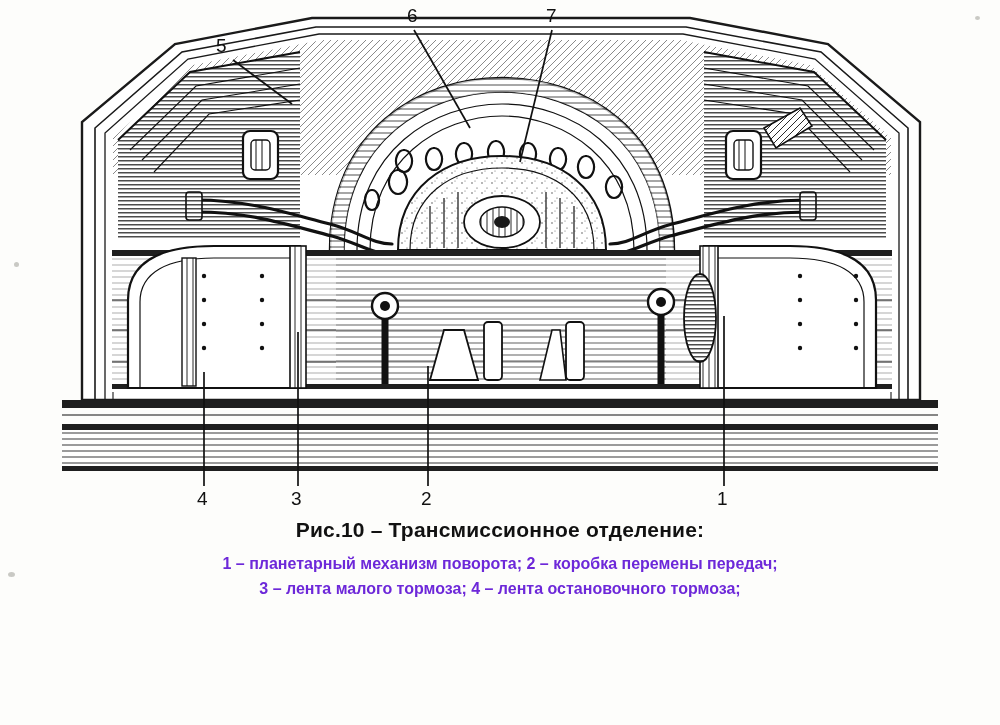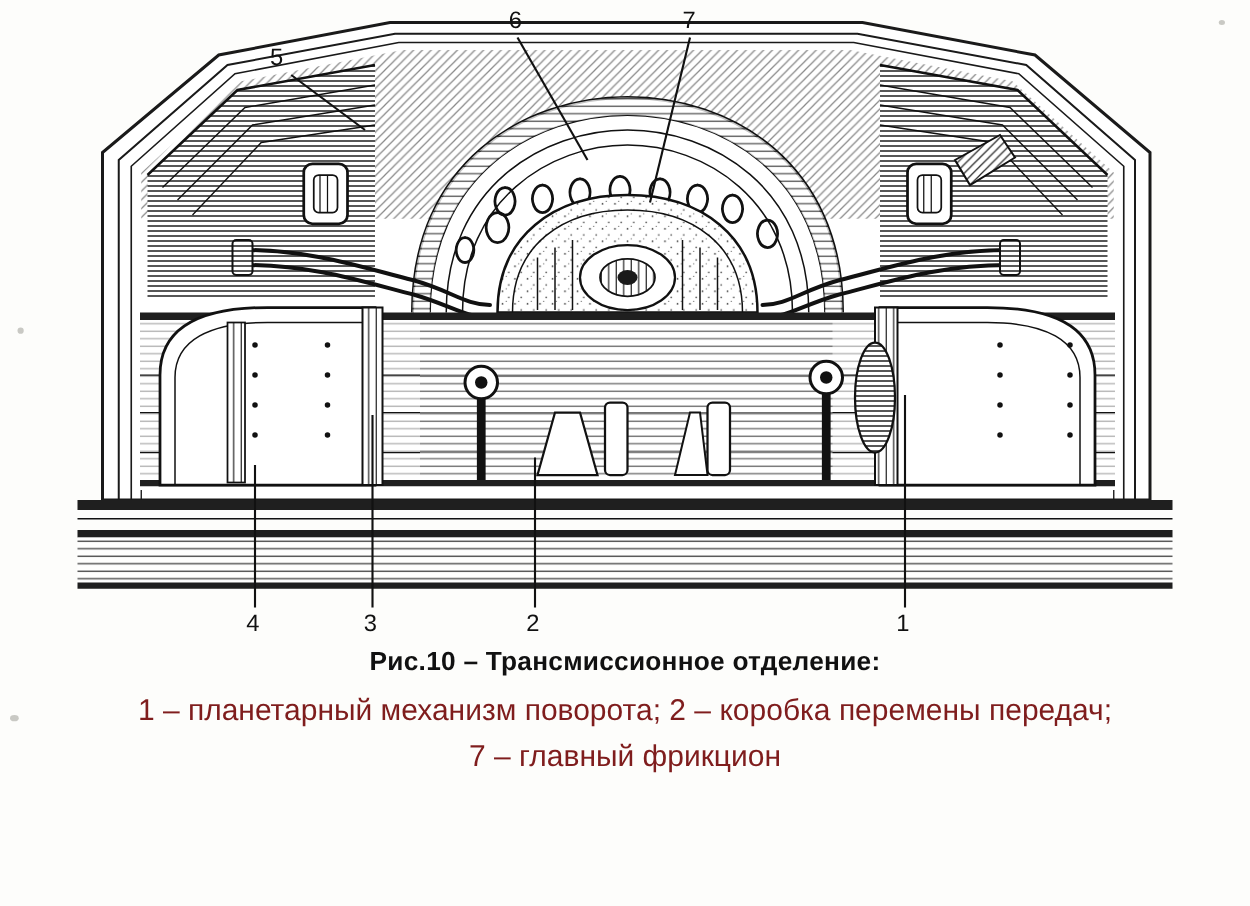--- a/index.html
+++ b/index.html
@@ -44,25 +44,26 @@
     text-align: center;
   }
   .cap-title {
     font-size: 21px;
     font-weight: bold;
     letter-spacing: 0.2px;
     margin: 8px 0 10px 0;
     color: #111;
   }
   .cap-line {
-    font-size: 24px;
+    font-size: 16px;
     line-height: 1.45;
-    color: #7f1d1d;
+    color: #6d28d9;
     margin: 0 0 2px 0;
     white-space: nowrap;
+    font-weight: bold;
   }
 
   
   .speck {
     position: absolute;
     background: #c9c9c4;
     border-radius: 50%;
   }
 </style>
 </head>
@@ -293,19 +294,19 @@
         <text x="291" y="505">3</text>
         <text x="421" y="505">2</text>
         <text x="717" y="505">1</text>
       </g>
     </svg>
   </div>
 
   <div id="caption">
     <div class="cap-title">Рис.10 – Трансмиссионное отделение:</div>
     <p class="cap-line">1 – планетарный механизм поворота; 2 – коробка перемены передач;</p>
-    <p class="cap-line">7 – главный фрикцион</p>
+    <p class="cap-line">3 – лента малого тормоза; 4 – лента остановочного тормоза;</p>
   </div>
 
   <div class="speck" style="left:14px;top:262px;width:5px;height:5px;"></div>
   <div class="speck" style="left:8px;top:572px;width:7px;height:5px;"></div>
   <div class="speck" style="left:975px;top:16px;width:5px;height:4px;"></div>
 </div>
 
 </body></html>

